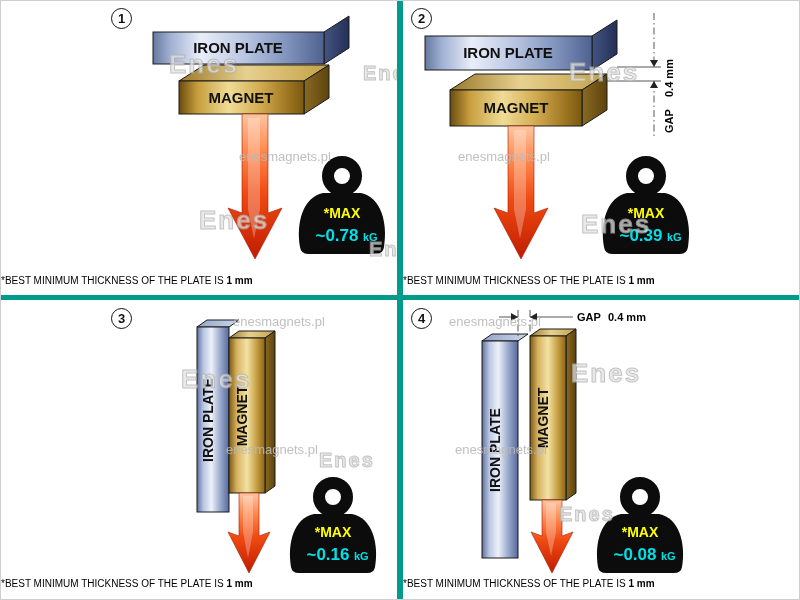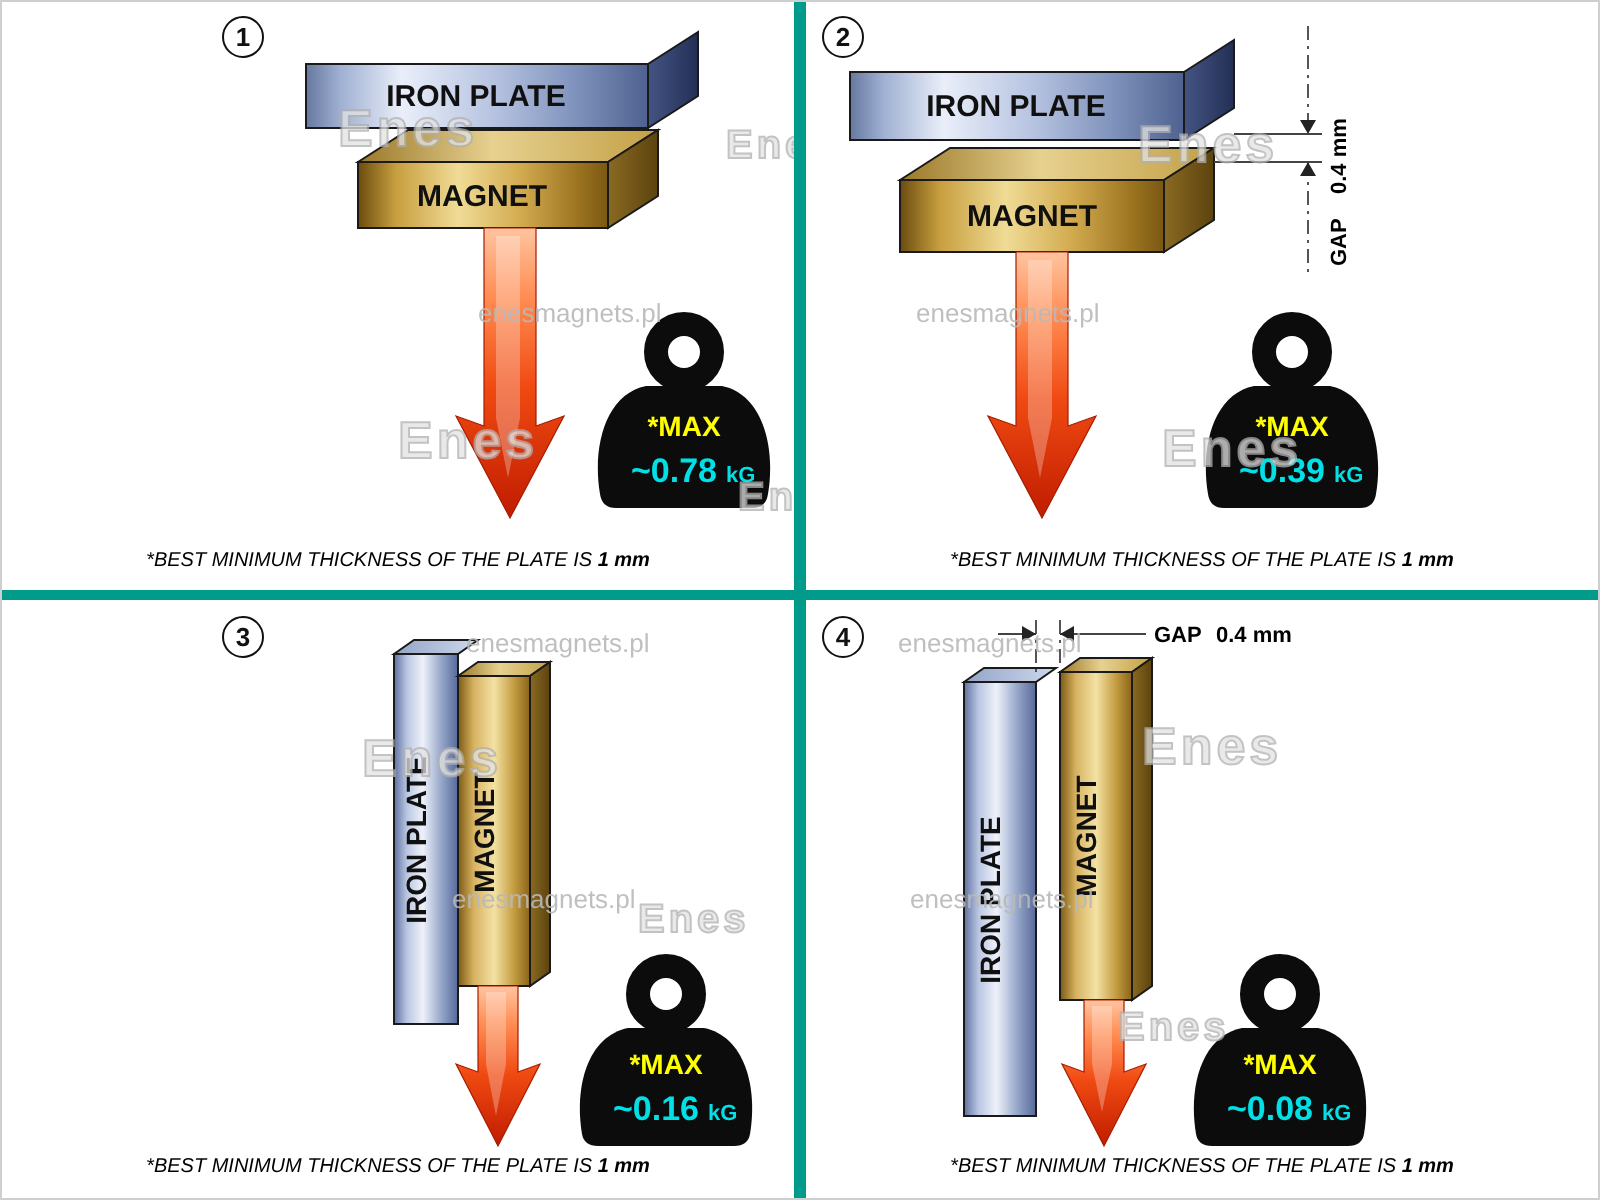--- a/index.html
+++ b/index.html
@@ -9,22 +9,22 @@
   .div-h{left:0;top:294px;width:100%;height:5px;}
   .div-v{left:396px;top:0;width:6px;height:100%;}
   .panel{position:absolute;overflow:hidden;}
   .p1{left:0;top:0;width:396px;height:294px;}
   .p2{left:402px;top:0;width:396px;height:294px;}
   .p3{left:0;top:299px;width:396px;height:299px;}
   .p4{left:402px;top:299px;width:396px;height:299px;}
   .panel svg{position:absolute;left:0;top:0;}
   .badge{position:absolute;width:19px;height:19px;border:1.5px solid #111;border-radius:50%;
          text-align:center;font-size:13px;line-height:19px;font-weight:600;color:#111;background:#fff;z-index:5;}
-  .footnote{position:absolute;left:0;width:100%;text-align:center;font-size:10px;color:#000;
-            white-space:nowrap;z-index:5;font-style:italic;}
+  .footnote{position:absolute;left:0;width:100%;font-size:10px;color:#000;
+            white-space:nowrap;z-index:5;}
   .wm-logo{position:absolute;font-weight:700;letter-spacing:2px;color:#e2e2e2;
            -webkit-text-stroke:1px #b0b0b0;font-size:26px;line-height:1;opacity:.75;z-index:4;margin-left:18px;}
   .wm-logo.sm{font-size:20px;}
   .wm-site{position:absolute;color:#b9b9b9;font-size:13px;opacity:.9;z-index:4;}
   svg text{font-family:"Liberation Sans",sans-serif;}
   .t-label{font-size:15px;font-weight:bold;fill:#101010;}
   .t-label-v{font-size:14px;font-weight:bold;fill:#101010;}
   .t-max{font-size:14px;font-weight:bold;fill:#ffff00;}
   .t-val{font-size:17px;font-weight:bold;fill:#00e0e6;}
   .t-unit{font-size:11px;font-weight:bold;fill:#00e0e6;}

